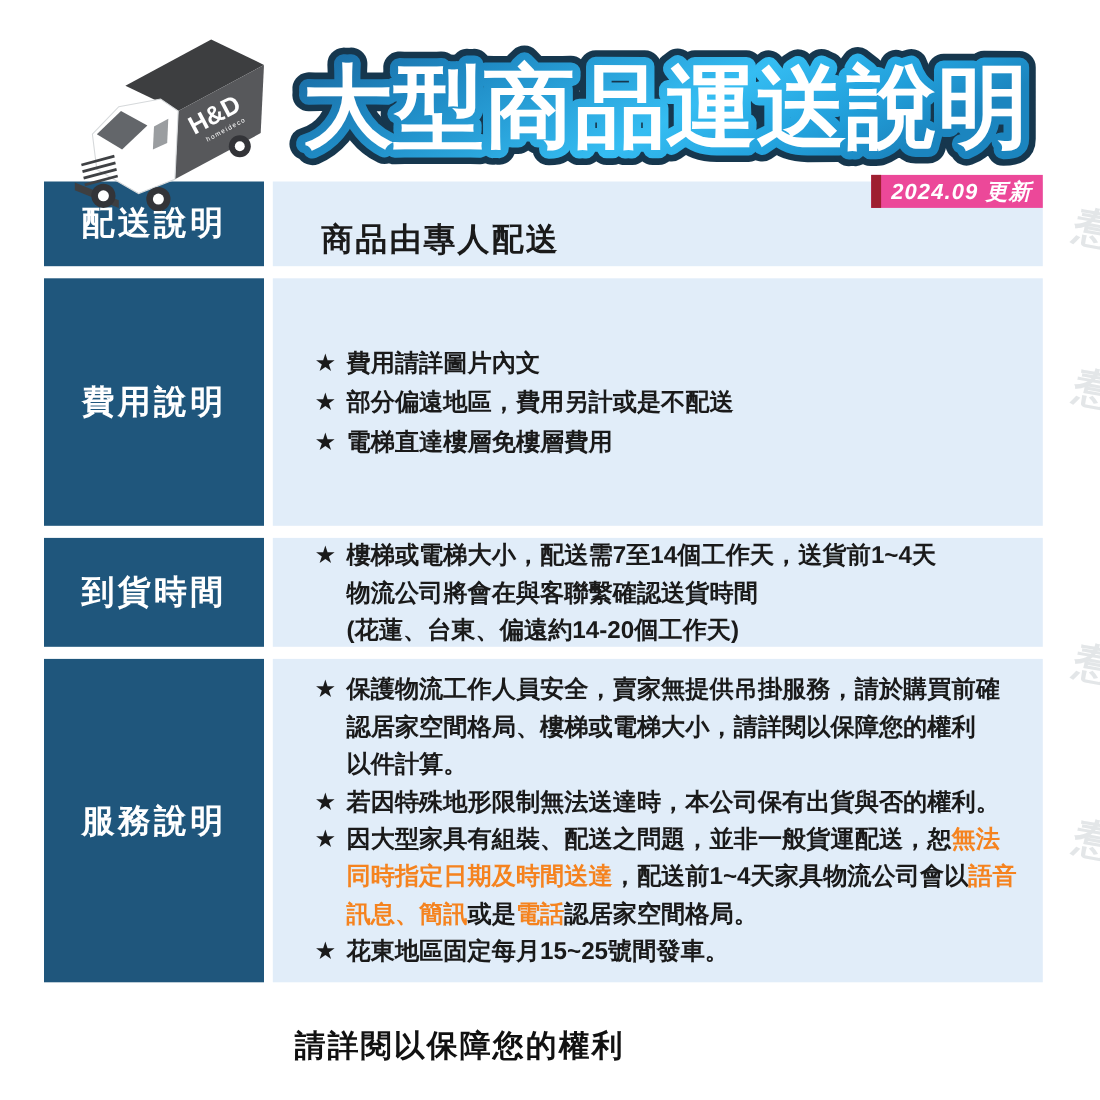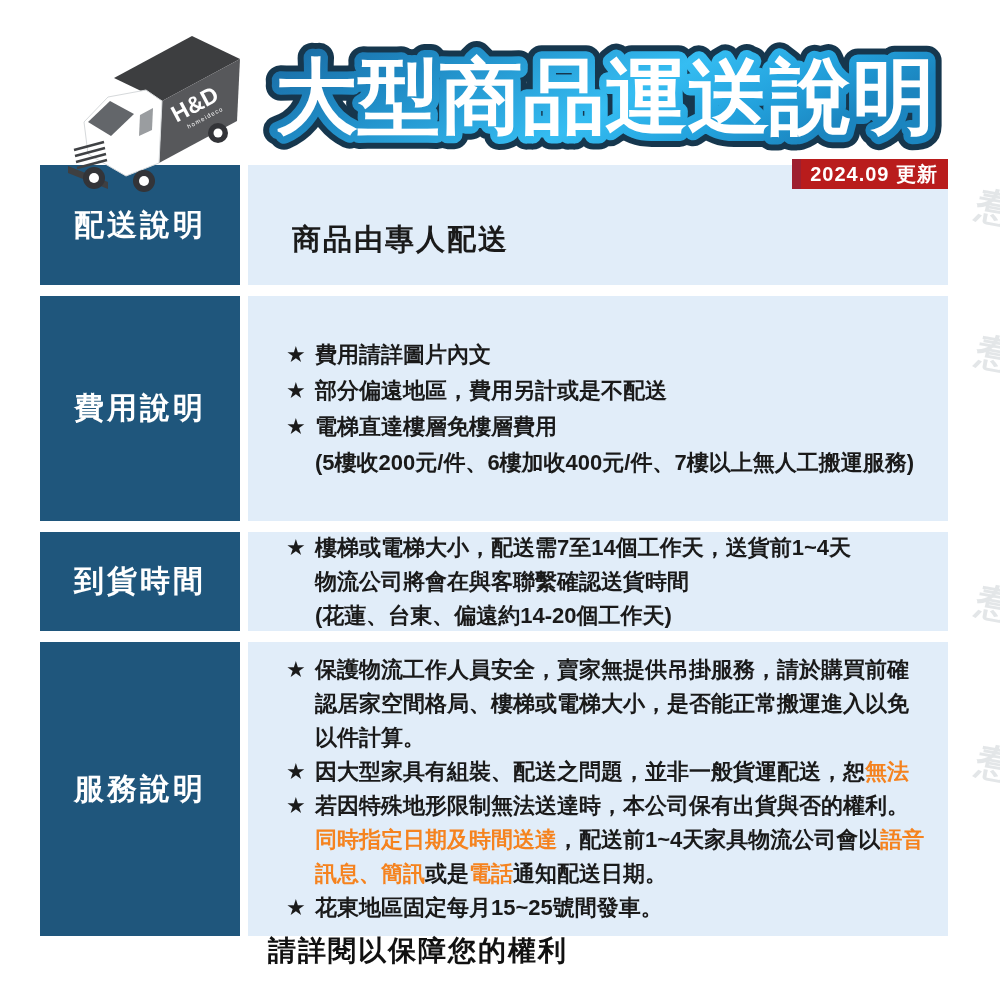--- a/index.html
+++ b/index.html
@@ -9,39 +9,39 @@
     font-family:"Liberation Sans","DejaVu Sans",sans-serif;
     color:#1a1a1a;
   }
   svg text{font-family:"Liberation Sans","DejaVu Sans",sans-serif;}
 
   
   .truck{position:absolute;left:50px;top:20px;width:232px;height:172px;z-index:4;}
   .title-svg{position:absolute;left:250px;top:30px;width:705px;height:130px;z-index:2;}
   .badge{
     position:absolute;top:159px;right:52px;height:30px;z-index:5;
-    background:#b91c1c;color:#ffffff;font-size:20px;font-weight:bold;
+    background:#ec4899;color:#ffffff;font-size:20px;font-weight:bold;
     display:flex;align-items:center;padding:0 10px 0 9px;
-    border-left:9px solid #9e1f30;letter-spacing:1px;
+    border-left:9px solid #9e1f30;letter-spacing:1px;font-style:italic;
   }
 
   
   .rows{position:absolute;left:40px;top:165px;width:908px;display:flex;flex-direction:column;gap:11px;z-index:1;}
   .row{display:flex;gap:8px;}
   .row .label{
     flex:0 0 200px;background:#1f567c;color:#ffffff;
     display:flex;align-items:center;justify-content:center;
     font-size:30px;font-weight:bold;letter-spacing:3px;
   }
   .row .content{
     flex:1;background:#e1edf9;box-sizing:border-box;
     display:flex;flex-direction:column;justify-content:center;
     padding:6px 12px 6px 20px;font-weight:bold;
   }
-  .row:nth-child(1){height:120px;border-radius:28px;}
+  .row:nth-child(1){height:77px;border-radius:28px;}
   .row:nth-child(2){height:225px;}
   .row:nth-child(3){height:99px;}
   .row:nth-child(4){height:294px;}
 
   .line{font-size:22px;line-height:34px;padding-left:47px;}
   .line .star{display:inline-block;width:29px;margin-left:-29px;}
   .line.plain{padding-left:24px;font-size:29px;letter-spacing:2px;margin-top:28px;}
   .row:nth-child(2) .line{line-height:36px;}
   .hl{color:#f5831f;}
 
@@ -117,41 +117,40 @@
     <div class="content">
         <div class="line plain"><span>商品由專人配送</span></div>
       </div>
   </div>
     <div class="row">
     <div class="label">費用說明</div>
     <div class="content">
         <div class="line bullet"><span class="star">★</span><span>費用請詳圖片內文</span></div>
         <div class="line bullet"><span class="star">★</span><span>部分偏遠地區，費用另計或是不配送</span></div>
         <div class="line bullet"><span class="star">★</span><span>電梯直達樓層免樓層費用</span></div>
-        <div class="line cont"><span>(5樓收200元/件、6樓加收400元/件、7樓以上無人工搬運服務)</span></div>
       </div>
   </div>
     <div class="row">
     <div class="label">到貨時間</div>
     <div class="content">
         <div class="line bullet"><span class="star">★</span><span>樓梯或電梯大小，配送需7至14個工作天，送貨前1~4天</span></div>
         <div class="line cont"><span>物流公司將會在與客聯繫確認送貨時間</span></div>
         <div class="line cont"><span>(花蓮、台東、偏遠約14-20個工作天)</span></div>
       </div>
   </div>
     <div class="row">
     <div class="label">服務說明</div>
     <div class="content">
         <div class="line bullet"><span class="star">★</span><span>保護物流工作人員安全，賣家無提供吊掛服務，請於購買前確</span></div>
-        <div class="line cont"><span>認居家空間格局、樓梯或電梯大小，是否能正常搬運進入以免</span></div>
+        <div class="line cont"><span>認居家空間格局、樓梯或電梯大小，請詳閱以保障您的權利</span></div>
         <div class="line cont"><span>以件計算。</span></div>
+        <div class="line bullet"><span class="star">★</span><span>若因特殊地形限制無法送達時，本公司保有出貨與否的權利。</span></div>
         <div class="line bullet"><span class="star">★</span><span>因大型家具有組裝、配送之問題，並非一般貨運配送，恕</span><span class="hl">無法</span></div>
-        <div class="line bullet"><span class="star">★</span><span>若因特殊地形限制無法送達時，本公司保有出貨與否的權利。</span></div>
         <div class="line cont"><span class="hl">同時指定日期及時間送達</span><span>，配送前1~4天家具物流公司會以</span><span class="hl">語音</span></div>
-        <div class="line cont"><span class="hl">訊息、簡訊</span><span>或是</span><span class="hl">電話</span><span>通知配送日期。</span></div>
+        <div class="line cont"><span class="hl">訊息、簡訊</span><span>或是</span><span class="hl">電話</span><span>認居家空間格局。</span></div>
         <div class="line bullet"><span class="star">★</span><span>花東地區固定每月15~25號間發車。</span></div>
       </div>
   </div>
   </div>
 
 <div class="footer">請詳閱以保障您的權利</div>
 
 <span class="wm" style="top: 182px;">惷</span>
 <span class="wm" style="top: 328px;">惷</span>
 <span class="wm" style="top: 578px;">惷</span>

